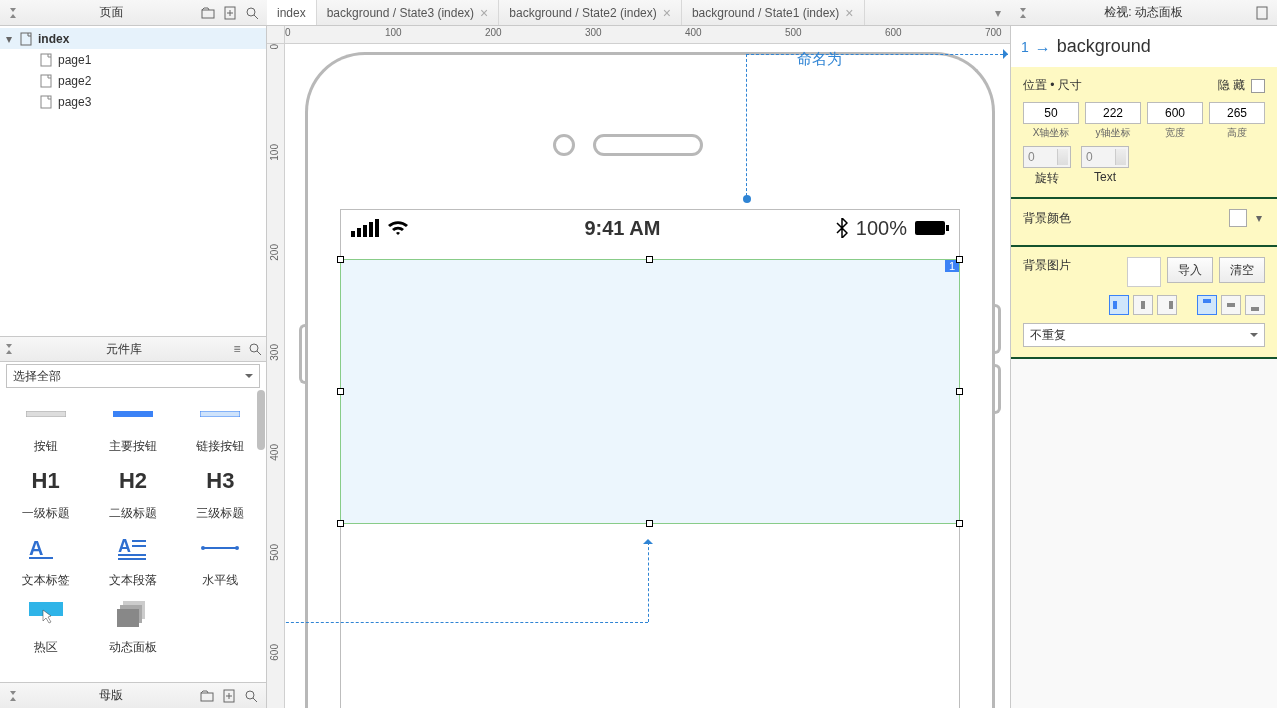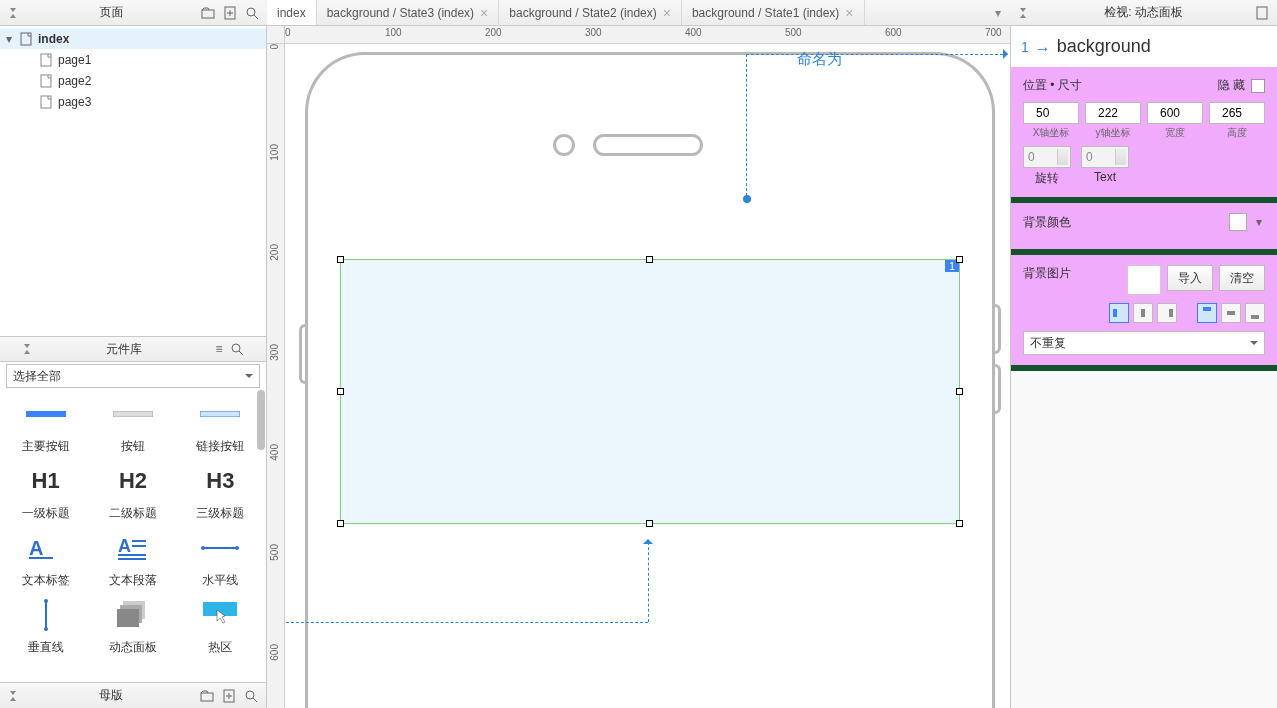--- a/index.html
+++ b/index.html
@@ -21,21 +21,21 @@
 #insp-hdr { grid-column:3; grid-row:1; display:flex; align-items:center; padding:0 6px; }
 #insp-hdr .title { flex:1; text-align:center; }
 
 #left-col { grid-column:1; grid-row:2; display:flex; flex-direction:column; border-right:1px solid #c9c9c9; }
 .page-tree { flex:0 0 310px; overflow:auto; background:#fff; padding-top:2px; }
 .tree-row { display:flex; align-items:center; height:21px; padding-left:6px; gap:4px; cursor:pointer; }
 .tree-row.child { padding-left:40px; }
 .tree-row.sel { background:#e6f2fb; }
 .tw { width:10px; color:#666; }
 .page-icon { width:14px; height:14px; display:inline-block; }
-.lib-hdr { display:flex; align-items:center; padding:0 20px; height:26px; border-top:1px solid #c9c9c9; border-bottom:1px solid #c9c9c9; background:linear-gradient(#f7f7f7,#ececec); }
+.lib-hdr { display:flex; align-items:center; padding:0 2px; height:26px; border-top:1px solid #c9c9c9; border-bottom:1px solid #c9c9c9; background:linear-gradient(#f7f7f7,#ececec); }
 .lib-hdr .title { flex:1; text-align:center; }
 .lib-select { height:24px; border:1px solid #c2c2c2; margin:2px 6px; background:#fff; display:flex; align-items:center; padding:0 6px; position:relative; cursor:pointer; }
 .lib-select::after { content:""; position:absolute; right:6px; top:9px; border:4px solid transparent; border-top-color:#666; }
 .lib-body { flex:1; overflow:auto; padding:6px 4px 0 4px; position:relative; }
 .lib-grid { display:grid; grid-template-columns:repeat(3,1fr); gap:8px 4px; }
 .widget { display:flex; flex-direction:column; align-items:center; gap:6px; cursor:grab; }
 .widget .thumb { width:48px; height:36px; display:flex; align-items:center; justify-content:center; color:#444; }
 .widget .lbl { font-size:12px; color:#333; }
 .h-txt { font-size:22px; font-weight:600; color:#333; }
 .master-hdr { display:flex; align-items:center; padding:0 6px; height:26px; border-top:1px solid #c9c9c9; background:linear-gradient(#f7f7f7,#ececec); }
@@ -79,27 +79,27 @@
 #insp-col { grid-column:3; grid-row:2; border-left:1px solid #c9c9c9; display:flex; flex-direction:column; background:#f9f9f9; }
 .insp-name { display:flex; align-items:center; gap:6px; padding:10px 10px; background:#fff; }
 .insp-name .num { color:#2f84d4; font-size:14px; }
 .insp-name .arrow { color:#2f84d4; font-size:16px; }
 .insp-name .txt { font-size:18px; color:#333; }
 .insp-tabs { display:flex; height:28px; border-top:1px solid #dcdcdc; border-bottom:1px solid #dcdcdc; background:#efefef; }
 .insp-tab { flex:1; display:flex; align-items:center; justify-content:center; cursor:pointer; position:relative; border-right:1px solid #dcdcdc; }
 .insp-tab:last-child{border-right:none;}
 .insp-tab.active { background:#3597ec; color:#fff; }
 .insp-tab .dot { position:absolute; top:2px; right:18px; font-size:10px; }
-.insp-section { padding:10px 12px; border-bottom:6px solid #14532d; background:#f0abfc; }
+.insp-section { padding:10px 12px; border-bottom:2px solid #14532d; background:#fef9c3; }
 .insp-row { display:flex; align-items:center; gap:6px; margin-bottom:8px; }
 .insp-row label { flex:1; }
 .insp-check { width:14px; height:14px; border:1px solid #999; background:#fff; }
 .pos-grid { display:grid; grid-template-columns:repeat(4,1fr); gap:6px; }
 .pos-cell { display:flex; flex-direction:column; align-items:center; gap:2px; }
-.pos-cell input { width:100%; height:22px; border:1px solid #bbb; text-align:left; padding:0 12px; font-size:12px; }
+.pos-cell input { width:100%; height:22px; border:1px solid #bbb; text-align:center; padding:0 12px; font-size:12px; }
 .pos-cell .cap { font-size:10px; color:#666; }
 .rot-row { display:flex; gap:10px; margin-top:6px; }
 .rot-cell { display:flex; flex-direction:column; align-items:center; gap:2px; }
 .rot-cell .spin { width:48px; height:22px; border:1px solid #bbb; background:#f3f3f3; display:flex; align-items:center; padding:0 4px; color:#888; position:relative;}
 .rot-cell .spin::after{content:"";position:absolute;right:2px;top:2px;bottom:2px;width:10px;background:linear-gradient(#eee,#ddd);border-left:1px solid #ccc;}
 .state-name { padding:8px 12px; font-size:17px; background:#fff; border-bottom:1px solid #e3e3e3; }
 .swatch { width:18px; height:18px; border:1px solid #aaa; background:#fff; }
 .drop-caret { width:12px; text-align:center; color:#666; }
 .img-well { width:34px; height:30px; border:1px solid #ccc; background:#fff; }
 .sm-btn { height:26px; padding:12px 10px; border:1px solid #bbb; background:linear-gradient(#fdfdfd,#ececec); cursor:pointer; font-size:12px; display:flex; align-items:center;text-align:right; }
@@ -236,32 +236,32 @@
     </div>
 
   <div class="lib-body">
     <div class="lib-scroll-track">
         <div class="lib-scroll-thumb"></div>
       </div>
     <div class="lib-grid" id="widget-grid">
         <div class="widget">
           <div class="thumb">
             <svg width="40" height="6">
+              <rect width="40" height="6" fill="#ddd" stroke="#aaa"></rect>
+            </svg>
+          </div>
+          <div class="lbl">按钮</div>
+        </div>
+        <div class="widget">
+          <div class="thumb">
+            <svg width="40" height="6">
               <rect width="40" height="6" fill="#3b82f6"></rect>
             </svg>
           </div>
           <div class="lbl">主要按钮</div>
-        </div>
-        <div class="widget">
-          <div class="thumb">
-            <svg width="40" height="6">
-              <rect width="40" height="6" fill="#ddd" stroke="#aaa"></rect>
-            </svg>
-          </div>
-          <div class="lbl">按钮</div>
         </div>
         <div class="widget">
           <div class="thumb">
             <svg width="40" height="6">
               <rect width="40" height="6" fill="#cfe3fb" stroke="#3b82f6"></rect>
             </svg>
           </div>
           <div class="lbl">链接按钮</div>
         </div>
         <div class="widget">
@@ -308,46 +308,36 @@
             <svg width="40" height="8">
               <circle cx="3" cy="4" r="2" fill="#2f6fd0"></circle>
               <rect x="3" y="3" width="34" height="2" fill="#2f6fd0"></rect>
               <circle cx="37" cy="4" r="2" fill="#2f6fd0"></circle>
             </svg>
           </div>
           <div class="lbl">水平线</div>
         </div>
         <div class="widget">
           <div class="thumb">
-            <svg width="8" height="34">
-              <circle cx="4" cy="3" r="2" fill="#2f6fd0"></circle>
-              <rect x="3" y="3" width="2" height="28" fill="#2f6fd0"></rect>
-              <circle cx="4" cy="31" r="2" fill="#2f6fd0"></circle>
-            </svg>
-          </div>
-          <div class="lbl">垂直线</div>
+            <svg width="34" height="26">
+              <rect width="34" height="14" fill="#2fb4e8"></rect>
+              <path d="M14 8l8 6-3 1 3 5-2 1-3-5-3 3z" fill="#fff" stroke="#333" stroke-width="0.5"></path>
+            </svg>
+          </div>
+          <div class="lbl">热区</div>
         </div>
         <div class="widget">
           <div class="thumb">
             <svg width="32" height="28">
               <rect x="6" y="0" width="22" height="18" fill="#ccc"></rect>
               <rect x="3" y="4" width="22" height="18" fill="#aaa"></rect>
               <rect x="0" y="8" width="22" height="18" fill="#888"></rect>
             </svg>
           </div>
           <div class="lbl">动态面板</div>
-        </div>
-        <div class="widget">
-          <div class="thumb">
-            <svg width="34" height="26">
-              <rect width="34" height="14" fill="#2fb4e8"></rect>
-              <path d="M14 8l8 6-3 1 3 5-2 1-3-5-3 3z" fill="#fff" stroke="#333" stroke-width="0.5"></path>
-            </svg>
-          </div>
-          <div class="lbl">热区</div>
         </div>
       </div>
   </div>
 
   <div class="master-hdr">
     <span class="icon-btn">
         <svg width="10" height="10">
           <path d="M0 0h6l-3 4z M0 10h6l-3 -4z" fill="#888"></path>
         </svg>
       </span>
@@ -397,20 +387,49 @@
       <span style="top: 600px;">600</span>
     </div>
   <div class="canvas-stage">
     <div class="phone-frame"></div>
     <div class="phone-speaker"></div>
     <div class="phone-cam"></div>
     <div class="phone-side-l"></div>
     <div class="phone-side-r1"></div>
     <div class="phone-side-r2"></div>
 
+    <div class="phone-screen">
+      <div class="status-bar">
+        <span class="sig-bars">
+            <i style="height:6px"></i>
+            <i style="height:9px"></i>
+            <i style="height:12px"></i>
+            <i style="height:15px"></i>
+            <i style="height:18px"></i>
+          </span>
+        <span>
+            <svg width="22" height="18" viewBox="0 0 22 18">
+              <path d="M11 16l2-2a3 3 0 00-4 0zM5 10a9 9 0 0112 0l-2 2a6 6 0 00-8 0zM1 6a15 15 0 0120 0l-2 2a12 12 0 00-16 0z" fill="#000"></path>
+            </svg>
+          </span>
+        <span class="time">9:41 AM</span>
+        <span>
+            <svg width="12" height="20" viewBox="0 0 12 20">
+              <path d="M6 0v20l5-5-5-5 5-5-5-5M6 10L1 5M6 10l-5 5" fill="none" stroke="#000" stroke-width="1.5"></path>
+            </svg>
+          </span>
+        <span class="pct">100%</span>
+        <span>
+            <svg width="34" height="16" viewBox="0 0 34 16">
+              <rect x="0" y="1" width="30" height="14" rx="2" fill="#000"></rect>
+              <rect x="31" y="5" width="3" height="6" fill="#000"></rect>
+            </svg>
+          </span>
+      </div>
+    </div>
 
     <div class="sel-box">
       <span class="sel-badge">1</span>
       <div class="sel-handle" style="left:-4px;top:-4px"></div>
       <div class="sel-handle" style="left:calc(50% - 4px);top:-4px"></div>
       <div class="sel-handle" style="right:-4px;top:-4px"></div>
       <div class="sel-handle" style="left:-4px;top:calc(50% - 4px)"></div>
       <div class="sel-handle" style="right:-4px;top:calc(50% - 4px)"></div>
       <div class="sel-handle" style="left:-4px;bottom:-4px"></div>
       <div class="sel-handle" style="left:calc(50% - 4px);bottom:-4px"></div>

